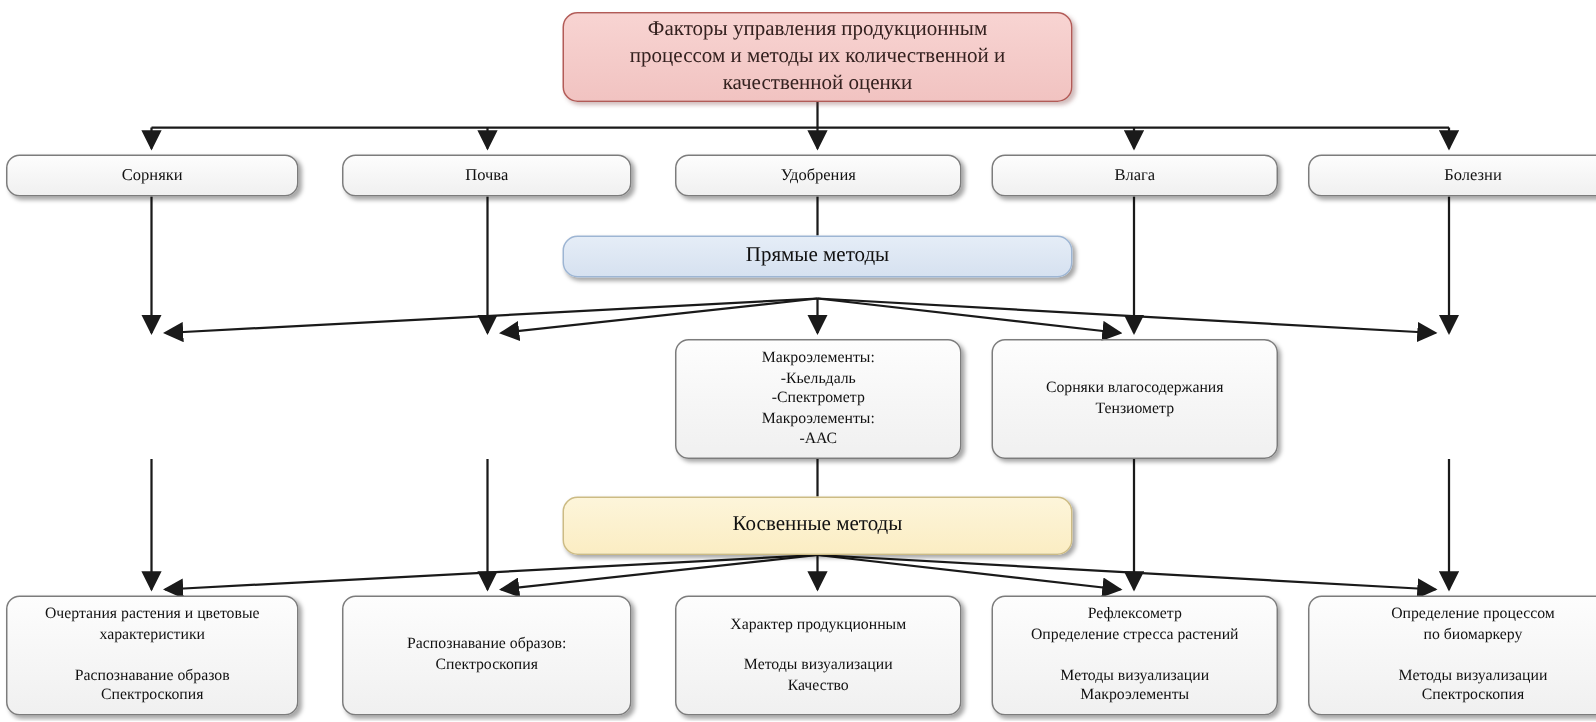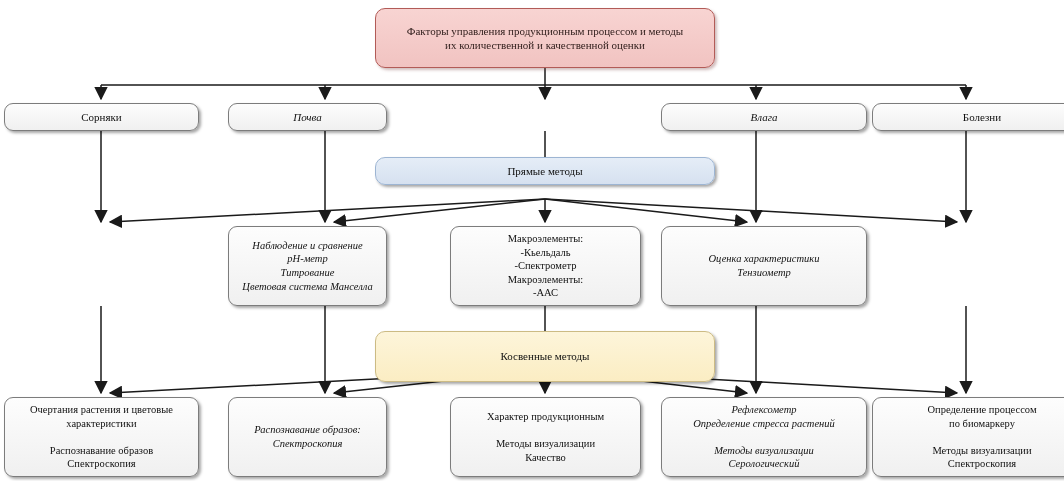--- a/index.html
+++ b/index.html
@@ -14,38 +14,38 @@
     background:linear-gradient(#fdfdfd,#f0f0f0);
     box-shadow:2px 2px 3px rgba(0,0,0,0.35);
     display:flex; align-items:center; justify-content:center;
     text-align:center; color:#111; font-size:10.5px; line-height:1.3;
     white-space:pre-line; padding:3px 2px;
   }
   .factor { top:103px; height:28px; font-size:11px; }
   .method-direct { top:226px; height:80px; }
   .method-indirect { top:397px; height:80px; }
   .col1 { left:4px;   width:195px; }
-  .col2 { left:228px; width:159px;font-style:italic; }
+  .col2 { left:228px; width:193px; }
   .col3 { left:450px; width:191px; }
-  .col4 { left:661px; width:206px;font-style:italic; }
+  .col4 { left:661px; width:191px; }
   .col5 { left:872px; width:220px; }
-  .hub  { left:375px; width:340px; border-radius:10px; font-size:11px;text-align:center; }
+  .hub  { left:375px; width:340px; border-radius:10px; font-size:14px;text-align:center; }
   .title-node {
     top:8px; height:60px; padding:6px 26px;
     background:linear-gradient(#f8d4d2,#f1c3c1);
     border-color:#b25b57; color:#34211f;
     box-shadow:2px 2px 3px rgba(120,60,60,0.35);
   }
   .direct-hub {
     top:157px; height:28px;
     background:linear-gradient(#e5edf7,#d6e1f0);
     border-color:#9db5d3;
   }
   .indirect-hub {
-    top:331px; height:51px;
+    top:331px; height:39px;
     background:linear-gradient(#fdf5da,#fbedc3);
     border-color:#ccbb84;
   }
 </style>
 </head>
 <body>
 
 <div class="stage">
 
   <svg class="connectors" viewBox="0 0 1064 481" xmlns="http://www.w3.org/2000/svg">
@@ -86,54 +86,51 @@
       <path d="M545,370 V393" marker-end="url(#arr)"></path>
       <path d="M545,370 L747,393" marker-end="url(#arr)"></path>
       <path d="M545,370 L957,393" marker-end="url(#arr)"></path>
     </g>
   </svg>
 
   <div class="node hub title-node">Факторы управления продукционным процессом и методы их количественной и качественной оценки</div>
 
   <div class="node factor col1">Сорняки</div>
   <div class="node factor col2">Почва</div>
+  <div class="node factor col3">Удобрения</div>
   <div class="node factor col4">Влага</div>
   <div class="node factor col5">Болезни</div>
 
   <div class="node hub direct-hub">Прямые методы</div>
 
-  <div class="node method-direct col2">Наблюдение и сравнение
-pH-метр
-Титрование
-Цветовая система Манселла</div>
   <div class="node method-direct col3">Макроэлементы:
 -Кьельдаль
 -Спектрометр
 Макроэлементы:
 -ААС</div>
-  <div class="node method-direct col4">Оценка характеристики
+  <div class="node method-direct col4">Сорняки влагосодержания
 Тензиометр</div>
 
   <div class="node hub indirect-hub">Косвенные методы</div>
 
   <div class="node method-indirect col1">Очертания растения и цветовые
 характеристики
 
 Распознавание образов
 Спектроскопия</div>
   <div class="node method-indirect col2">Распознавание образов:
 Спектроскопия</div>
   <div class="node method-indirect col3">Характер продукционным
 
 Методы визуализации
 Качество</div>
   <div class="node method-indirect col4">Рефлексометр
 Определение стресса растений
 
 Методы визуализации
-Серологический</div>
+Макроэлементы</div>
   <div class="node method-indirect col5">Определение процессом
 по биомаркеру
 
 Методы визуализации
 Спектроскопия</div>
 
 </div>
 
 </body></html>

